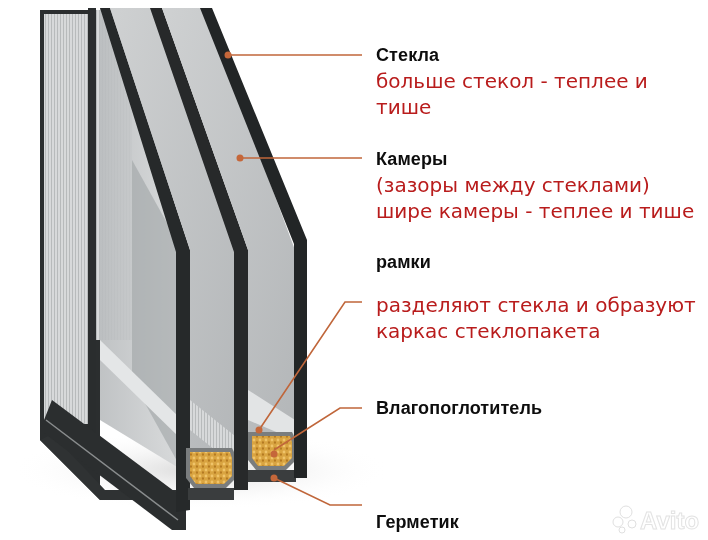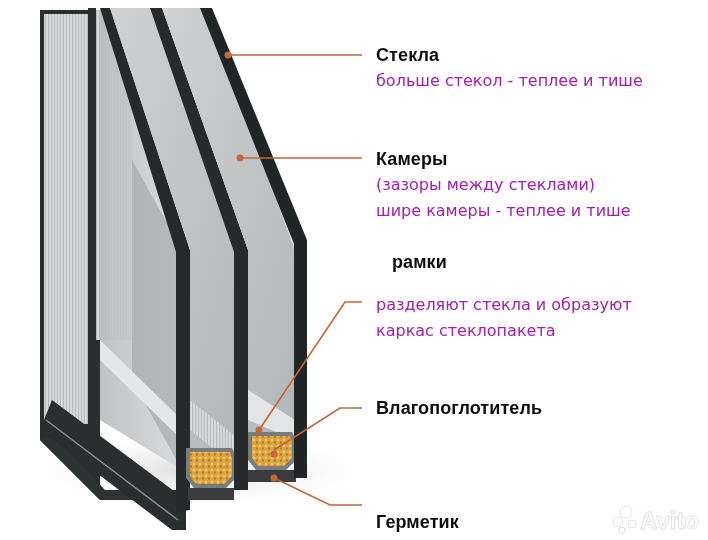--- a/index.html
+++ b/index.html
@@ -1,20 +1,20 @@
 <!DOCTYPE html>
 <html><head>
 <meta charset="utf-8">
 <style>
   html, body { margin:0; padding:0; background:#ffffff; }
   body { width:708px; height:540px; position:relative; overflow:hidden; font-family:"DejaVu Sans", "Liberation Sans", sans-serif; }
   .illustration { position:absolute; left:0; top:0; width:708px; height:540px; }
   .label-block { position:absolute; left:376px; color:#111; }
   .title { font-family:"Liberation Sans", sans-serif; font-weight:bold; font-size:18px; line-height:26px; color:#0d0d0d; letter-spacing:0.1px; }
-  .desc { font-family:"DejaVu Sans", sans-serif; font-size:16px; line-height:26px; color:#a21caf; }
+  .desc { font-family:"DejaVu Sans", sans-serif; font-size:20px; line-height:26px; color:#b91c1c; }
   .watermark { position:absolute; left:610px; top:500px; width:96px; height:36px; }
   .wm-text { font-family:"Liberation Sans", sans-serif; font-weight:bold; font-size:24px; fill:#ffffff; stroke:#e3e3e3; stroke-width:1; }
 </style>
 </head>
 <body>
 
 <svg class="illustration" viewBox="0 0 708 540" xmlns="http://www.w3.org/2000/svg">
   <defs>
     <linearGradient id="glassA" x1="0" y1="0" x2="1" y2="0">
       <stop offset="0" stop-color="#b9bcbe"></stop>
@@ -103,21 +103,21 @@
   <div class="desc">больше стекол - теплее и тише</div>
 </div>
 
 <div class="label-block" style="top:146px;">
   <div class="title">Камеры</div>
   <div class="desc">(зазоры между стеклами)</div>
   <div class="desc">шире камеры - теплее и тише</div>
 </div>
 
 <div class="label-block" style="top:248px;">
-  <div class="title" style="line-height:28px;margin-left:16px;">рамки</div>
+  <div class="title" style="line-height:28px;">рамки</div>
   <div class="desc" style="margin-top:16px;">разделяют стекла и образуют</div>
   <div class="desc">каркас стеклопакета</div>
 </div>
 
 <div class="label-block" style="top:395px;">
   <div class="title">Влагопоглотитель</div>
 </div>
 
 <div class="label-block" style="top:509px;">
   <div class="title">Герметик</div>

